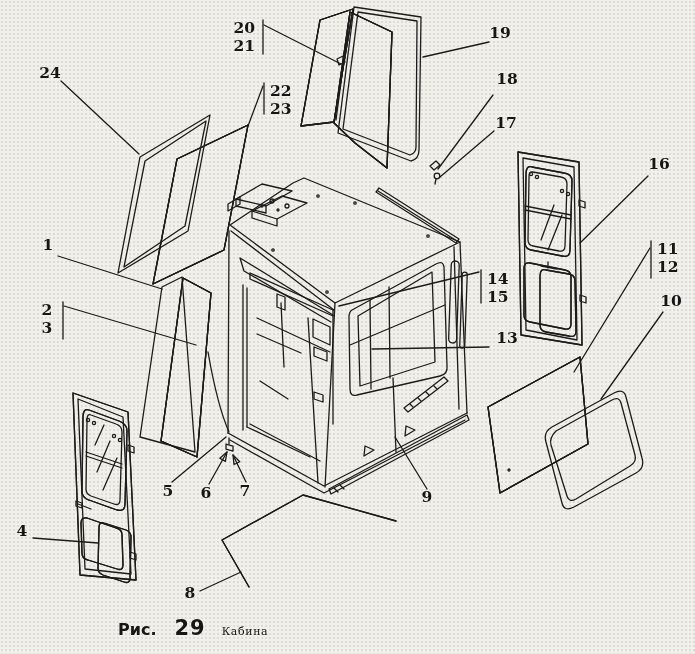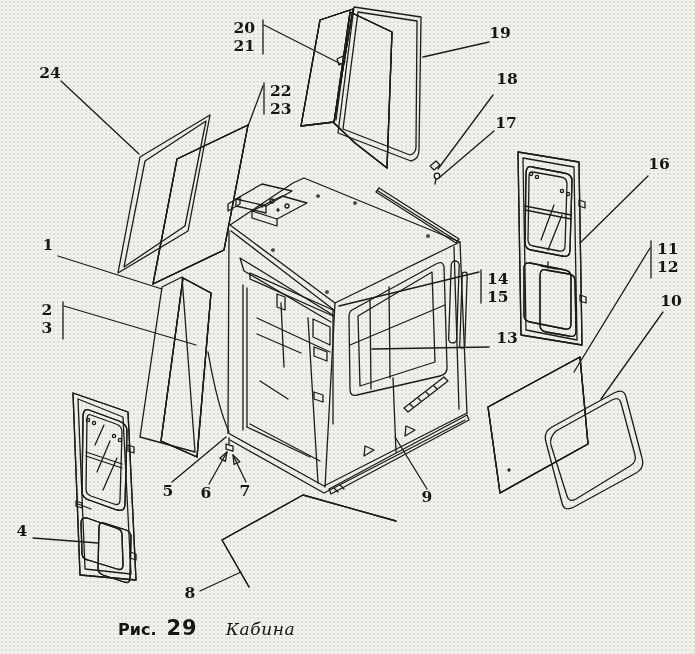--- a/index.html
+++ b/index.html
@@ -16,23 +16,23 @@
   .fill-paper{fill:#f1f0ea;}
   .fill-hatch{fill:url(#hatch);stroke:none;}
   .fill-ink{fill:#1d1c1a;stroke:none;}
   .tube-core{stroke:#f1f0ea;stroke-width:3;}
   .leader{stroke:#1d1c1a;stroke-width:1.25;fill:none;}
   .bracket{stroke:#1d1c1a;stroke-width:1.2;}
   .arrowhead{fill:#1d1c1a;stroke:none;}
   .callout-num{font-family:"DejaVu Serif","Liberation Serif",serif;font-size:15.5px;font-weight:700;fill:#171614;stroke:none;}
   .caption{position:absolute;left:118px;top:616px;display:flex;align-items:baseline;color:#171614;white-space:nowrap;}
   .fig-word{font-size:16px;font-weight:700;font-family:"DejaVu Sans","Liberation Sans",sans-serif;}
-  .fig-num{font-size:21px;font-weight:800;margin-left:10px;font-family:"DejaVu Sans","Liberation Sans",sans-serif;letter-spacing:1px;}
+  .fig-num{font-size:21px;font-weight:800;margin-left:18px;font-family:"DejaVu Sans","Liberation Sans",sans-serif;letter-spacing:1px;}
   .part-code{font-size:16.5px;margin-left:20px;letter-spacing:.4px;}
-  .cap-name{font-size:17px;margin-left:28px;letter-spacing:.6px;font-style:italic;}
+  .cap-name{font-size:11px;margin-left:16px;letter-spacing:.6px;}
   .cap-suffix{font-size:16.5px;margin-left:10px;letter-spacing:.4px;}
 </style>
 </head>
 <body style="background: rgb(241, 240, 234);">
 
 <div class="noise"></div>
 
 <svg id="diagram" width="695" height="654" viewBox="0 0 695 654">
   <defs>
     <pattern id="hatch" width="40" height="34" patternUnits="userSpaceOnUse">

